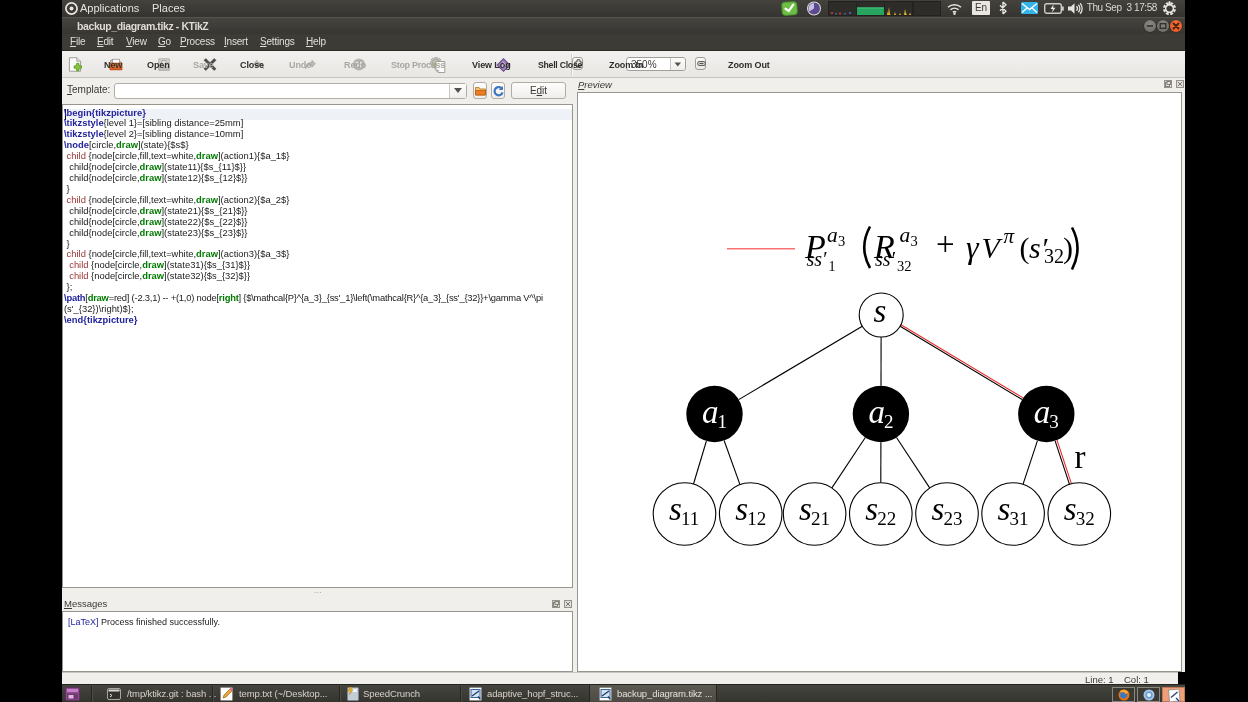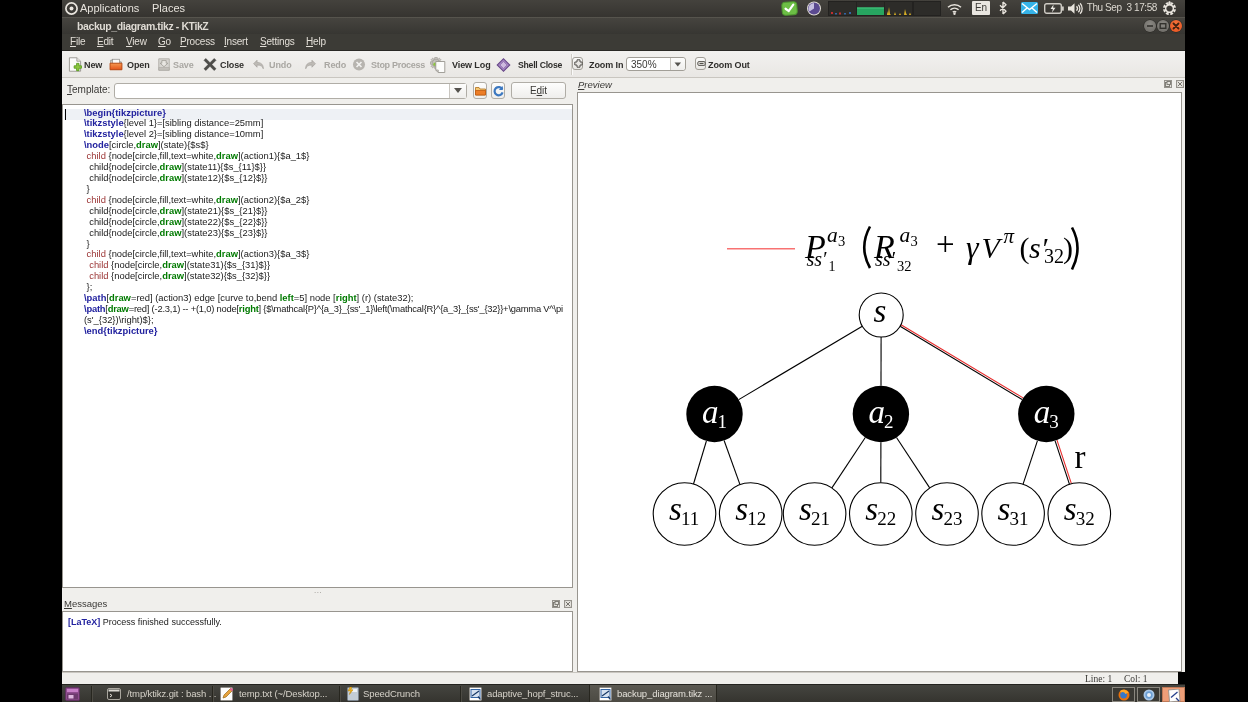--- a/index.html
+++ b/index.html
@@ -18,51 +18,51 @@
      background:radial-gradient(circle at 50% 35%, #8a8883, #696762); box-shadow:0 0 0 0.5px rgba(20,20,18,0.5); }
   .wbtn svg { position:absolute; left:0; top:0; }
   
   #menubar { left:62px; top:34px; width:1123px; height:17px; background:#3c3b36;
      border-bottom:1px solid #2a2925; color:#e2ded7; font-size:10px; letter-spacing:-0.2px; }
   #menubar span { position:absolute; top:2px; }
   #menubar u { text-decoration:underline; text-underline-offset:1px; }
   
   #toolbar { left:62px; top:51px; width:1123px; height:27px;
      background:linear-gradient(#f2f1ef,#e9e7e4); border-bottom:1px solid #c9c6c0; }
-  .tbtxt { position:absolute; top:8.5px; font-size:9px; font-weight:bold; letter-spacing:-0.1px; color:#2f2e2b; }
+  .tbtxt { position:absolute; top:8.5px; font-size:9px; font-weight:bold; letter-spacing:-0.1px; color:#2f2e2b;margin-left:20px; }
   .tbtxt.dis { color:#a9a7a2; }
   .tbi { position:absolute; top:6px; width:14px; height:15px; }
   
   #temprow { left:62px; top:78px; width:512px; height:26px; background:#f0efec; }
   
   #editor { left:62px; top:104px; width:511px; height:484px; background:#fff;
     border:1px solid #98958f; overflow:hidden;
     font-size:9.4px; line-height:10.93px; color:#1a1a1a; }
-  #editor .lines { position:absolute; left:1px; top:2.5px;padding-left:20px; }
+  #editor .lines { position:absolute; left:1px; top:2.5px; }
   #editor .lines div { white-space:pre; height:10.93px; }
   .k { color:#22229f; font-weight:bold; }
   .c { color:#9b3434; }
   .g { color:#007a00; font-weight:bold; }
   .curline { position:absolute; left:1px; top:3.5px; width:508px; height:11px; background:#eef1f5; }
   .cursor { position:absolute; left:1.5px; top:4px; width:1.5px; height:10.5px; background:#000; }
   
   #msghdr { left:62px; top:588px; width:512px; height:23px; background:#f0efec; }
   #msgbox { left:62px; top:611px; width:511px; height:61px; background:#fff;
     border:1px solid #98958f; font-size:9px; color:#1a1a1a; }
   
   #prevhdr { left:574px; top:78px; width:611px; height:14px; background:#f0efec;font-style:italic; }
   #prevzone { left:573px; top:78px; width:612px; height:594px; background:#f0efec; }
   #prevbox { left:577px; top:92px; width:605px; height:580px; background:#fff;
     border:1px solid #98958f; }
   .dockttl { position:absolute; left:4px; top:1px; font-size:9.5px; color:#3a3936; }
   .dockico { position:absolute; width:8px; height:8px; border:1px solid #96938d; background:#e4e2dd; }
   .dockico svg { position:absolute; left:0; top:0; }
   
   #statusbar { left:62px; top:672px; width:1116px; height:12px; background:#f0efec;
-    border-top:1px solid #c9c6c0; font-size:9.5px; color:#3a3936;font-family:Liberation Serif, serif; }
+    border-top:1px solid #c9c6c0; font-size:9.5px; color:#3a3936; }
   
   #taskbar { left:62px; top:684px; width:1123px; height:18px;
     background:linear-gradient(#454540,#35342f); border-top:1px solid #24231f; }
   .tkbtn { position:absolute; top:0; height:18px; font-size:9.5px; letter-spacing:-0.1px; color:#d6d2c9; }
   .tkbtn .lab { position:absolute; left:21px; top:3px; white-space:nowrap; }
   .tksep { position:absolute; top:1px; width:1px; height:16px; background:#27261f;
     box-shadow:1px 0 0 #4d4b44; }
   .wsbox { position:absolute; top:2px; width:23px; height:15px; background:#3a3934;
     border:1px solid #8a877f; }
 </style>
@@ -325,21 +325,20 @@
 <div> }</div>
 <div> <span class="c">child</span> {node[circle,fill,text=white,<span class="g">draw</span>](action2){$a_2$}</div>
 <div>  child{node[circle,<span class="g">draw</span>](state21){$s_{21}$}}</div>
 <div>  child{node[circle,<span class="g">draw</span>](state22){$s_{22}$}}</div>
 <div>  child{node[circle,<span class="g">draw</span>](state23){$s_{23}$}}</div>
 <div> }</div>
 <div> <span class="c">child</span> {node[circle,fill,text=white,<span class="g">draw</span>](action3){$a_3$}</div>
 <div>  <span class="c">child</span> {node[circle,<span class="g">draw</span>](state31){$s_{31}$}}</div>
 <div>  <span class="c">child</span> {node[circle,<span class="g">draw</span>](state32){$s_{32}$}}</div>
 <div> };</div>
-<div><span class="k">\path</span>[<span class="g">draw</span>=red] (action3) edge [curve to,bend <span class="g">left</span>=5] node [<span class="g">right</span>] (r) (state32);</div>
 <div style="letter-spacing:-0.22px"><span class="k">\path</span>[<span class="g">draw</span>=red] (-2.3,1) -- +(1,0) node[<span class="g">right</span>] {$\mathcal{P}^{a_3}_{ss'_1}\left(\mathcal{R}^{a_3}_{ss'_{32}}+\gamma V^\pi</div>
 <div>(s'_{32})\right)$};</div>
 <div><span class="k">\end{tikzpicture}</span></div>
   </div>
 </div>
 
 <div class="abs" id="msghdr">
   <div class="abs" style="left:252px;top:2px;width:10px;height:3px;color:#8a8781;font-size:8px;line-height:2px;letter-spacing:0.5px">...</div>
   <span class="abs" style="left:2px;top:10px;font-size:9.5px;color:#3a3936"><u>M</u>essages</span>
   <div class="dockico" style="left:490px;top:12px">
@@ -348,21 +347,21 @@
         <rect x="2" y="0.5" width="3.5" height="3" fill="#e4e2dd" stroke="#77746e" stroke-width="0.9"></rect>
       </svg>
     </div>
   <div class="dockico" style="left:502px;top:12px">
       <svg width="6" height="6">
         <path d="M0.8 0.8 L5.2 5.2 M5.2 0.8 L0.8 5.2" stroke="#77746e" stroke-width="1"></path>
       </svg>
     </div>
 </div>
 <div class="abs" id="msgbox">
-  <div class="abs" style="left:5px;top:5px"><span class="k" style="font-weight:bold;color:#22229f">[LaTeX]</span> Process finished successfully.</div>
+  <div class="abs" style="left:5px;top:5px"><span class="k" style="font-weight:normal;color:#22229f">[LaTeX]</span> Process finished successfully.</div>
 </div>
 
 <div class="abs" id="prevzone"></div>
 <div class="abs" id="prevhdr">
   <span class="dockttl"><u>P</u>review</span>
   <div class="dockico" style="left:590px;top:2px">
       <svg width="6" height="6">
         <rect x="0.5" y="1.5" width="4" height="4" fill="none" stroke="#77746e" stroke-width="0.9"></rect>
         <rect x="2" y="0.5" width="3.5" height="3" fill="#e4e2dd" stroke="#77746e" stroke-width="0.9"></rect>
       </svg>

